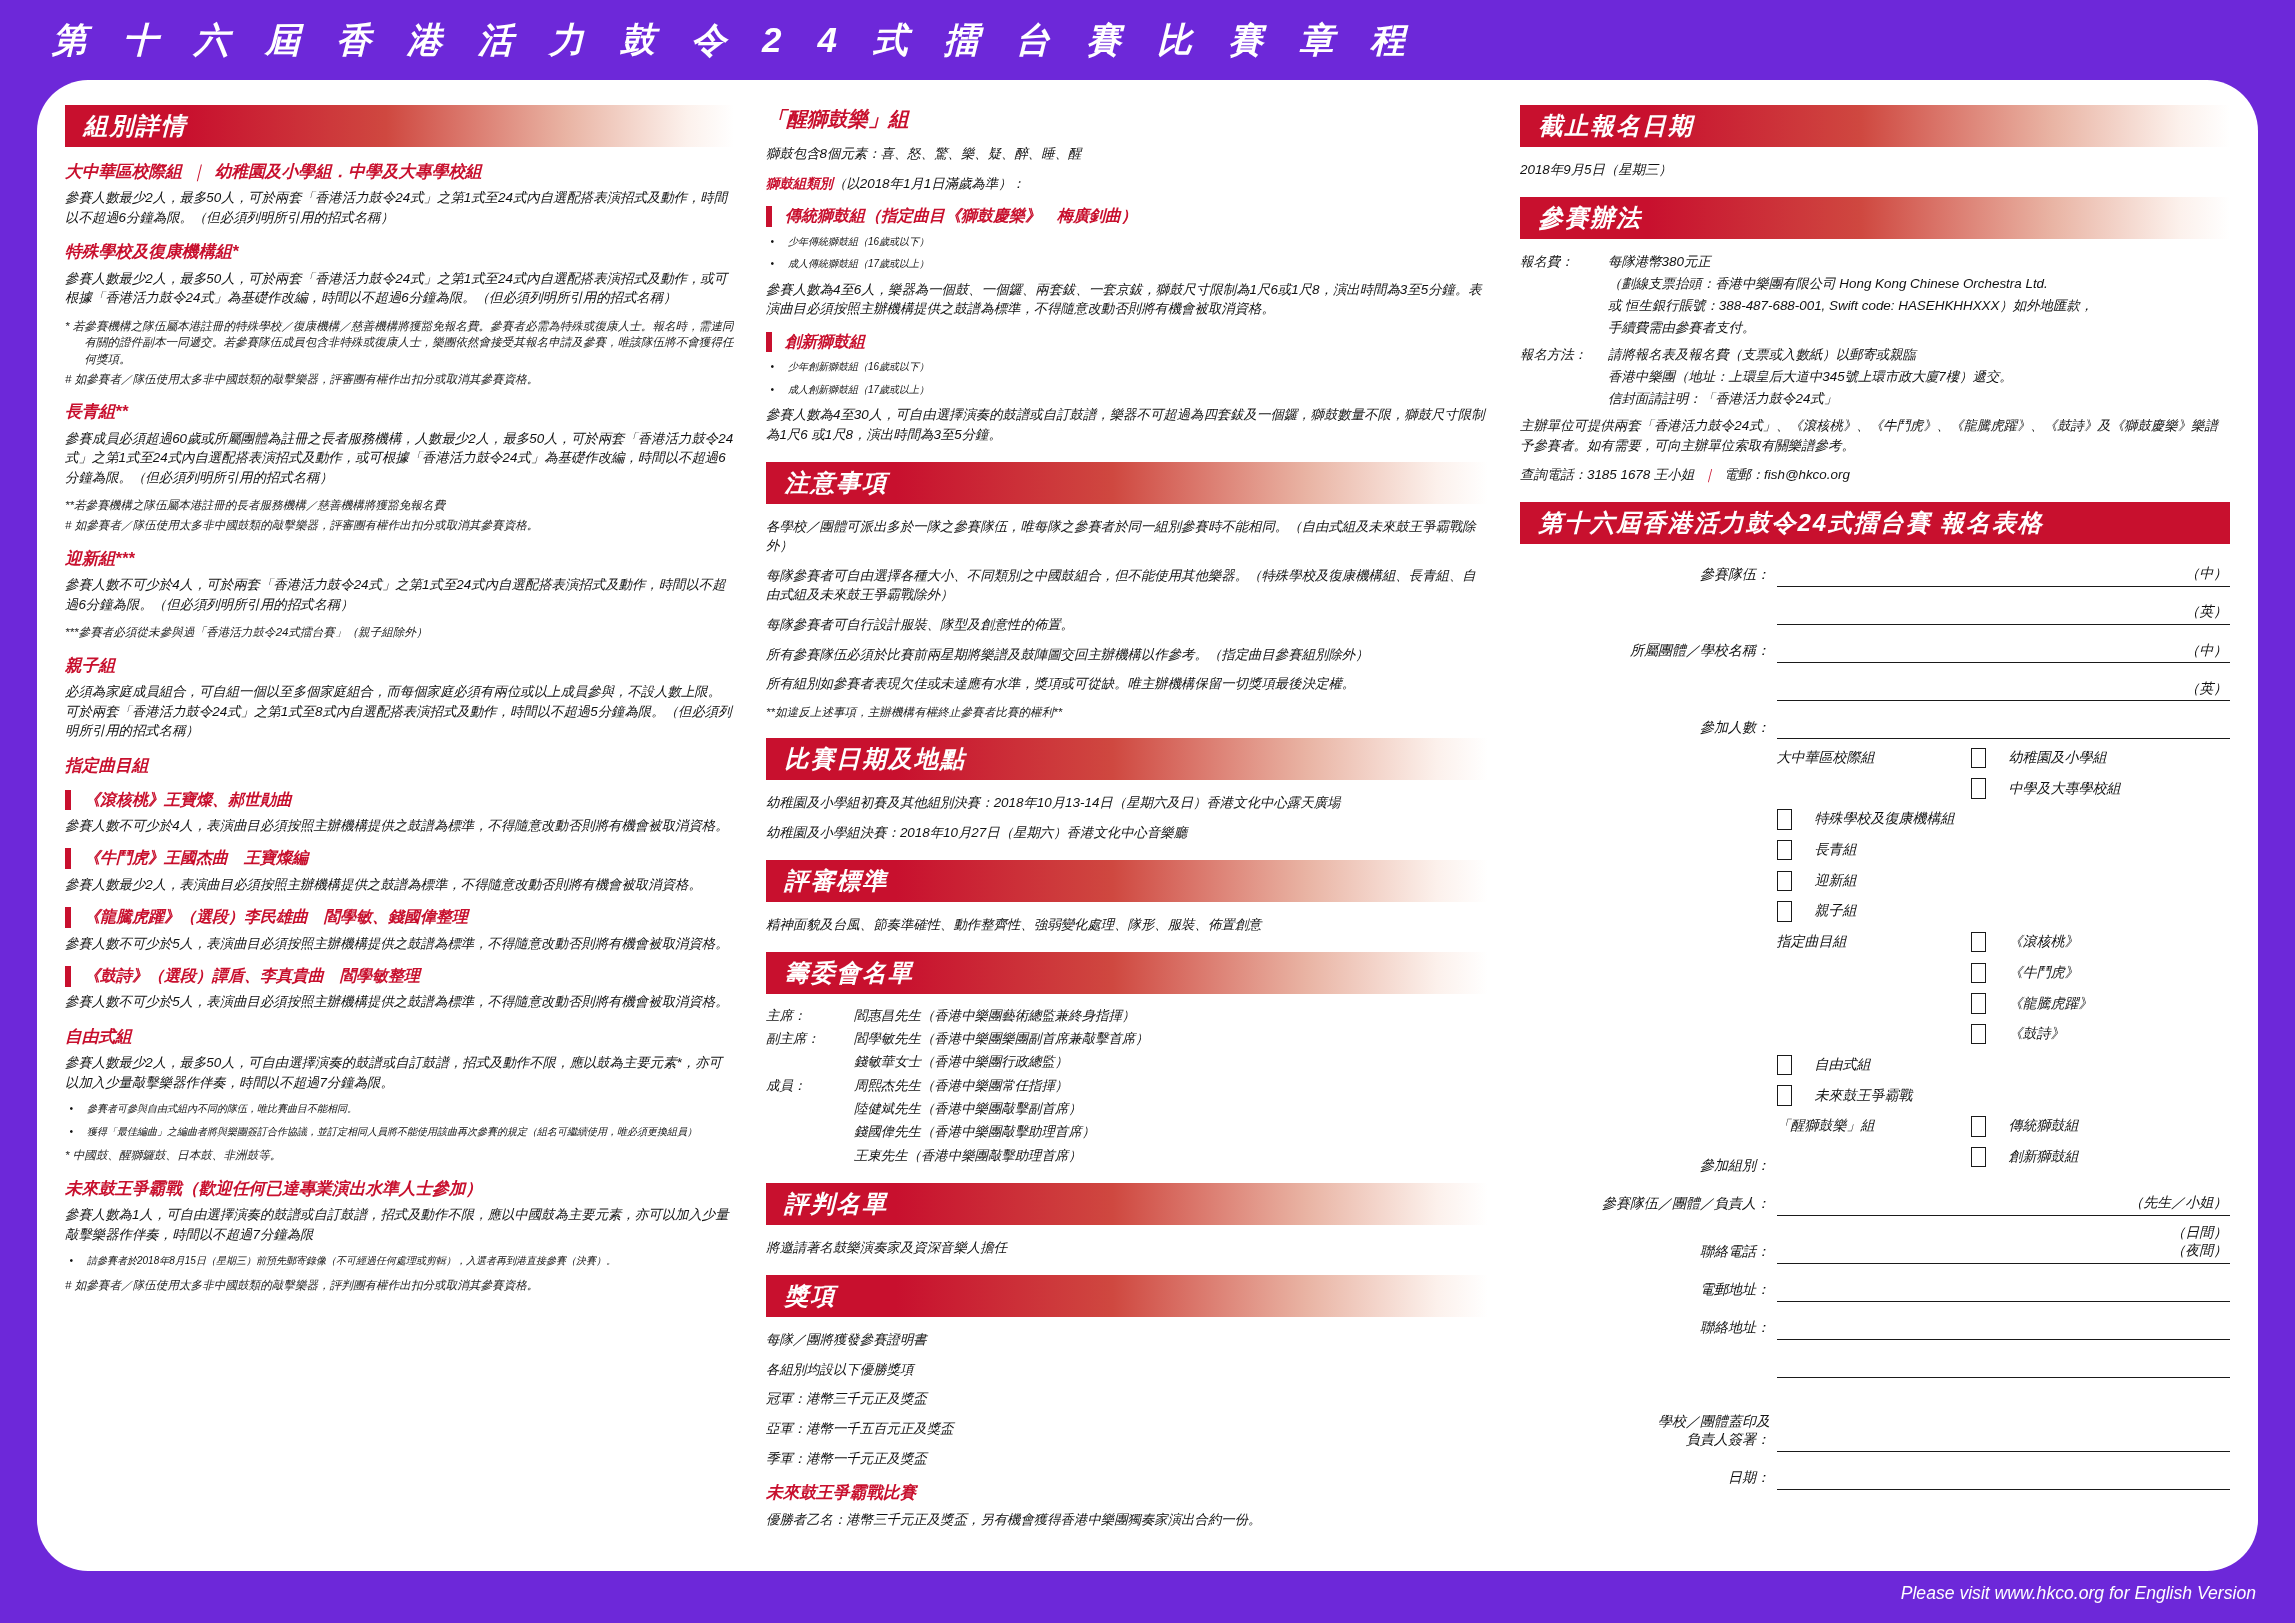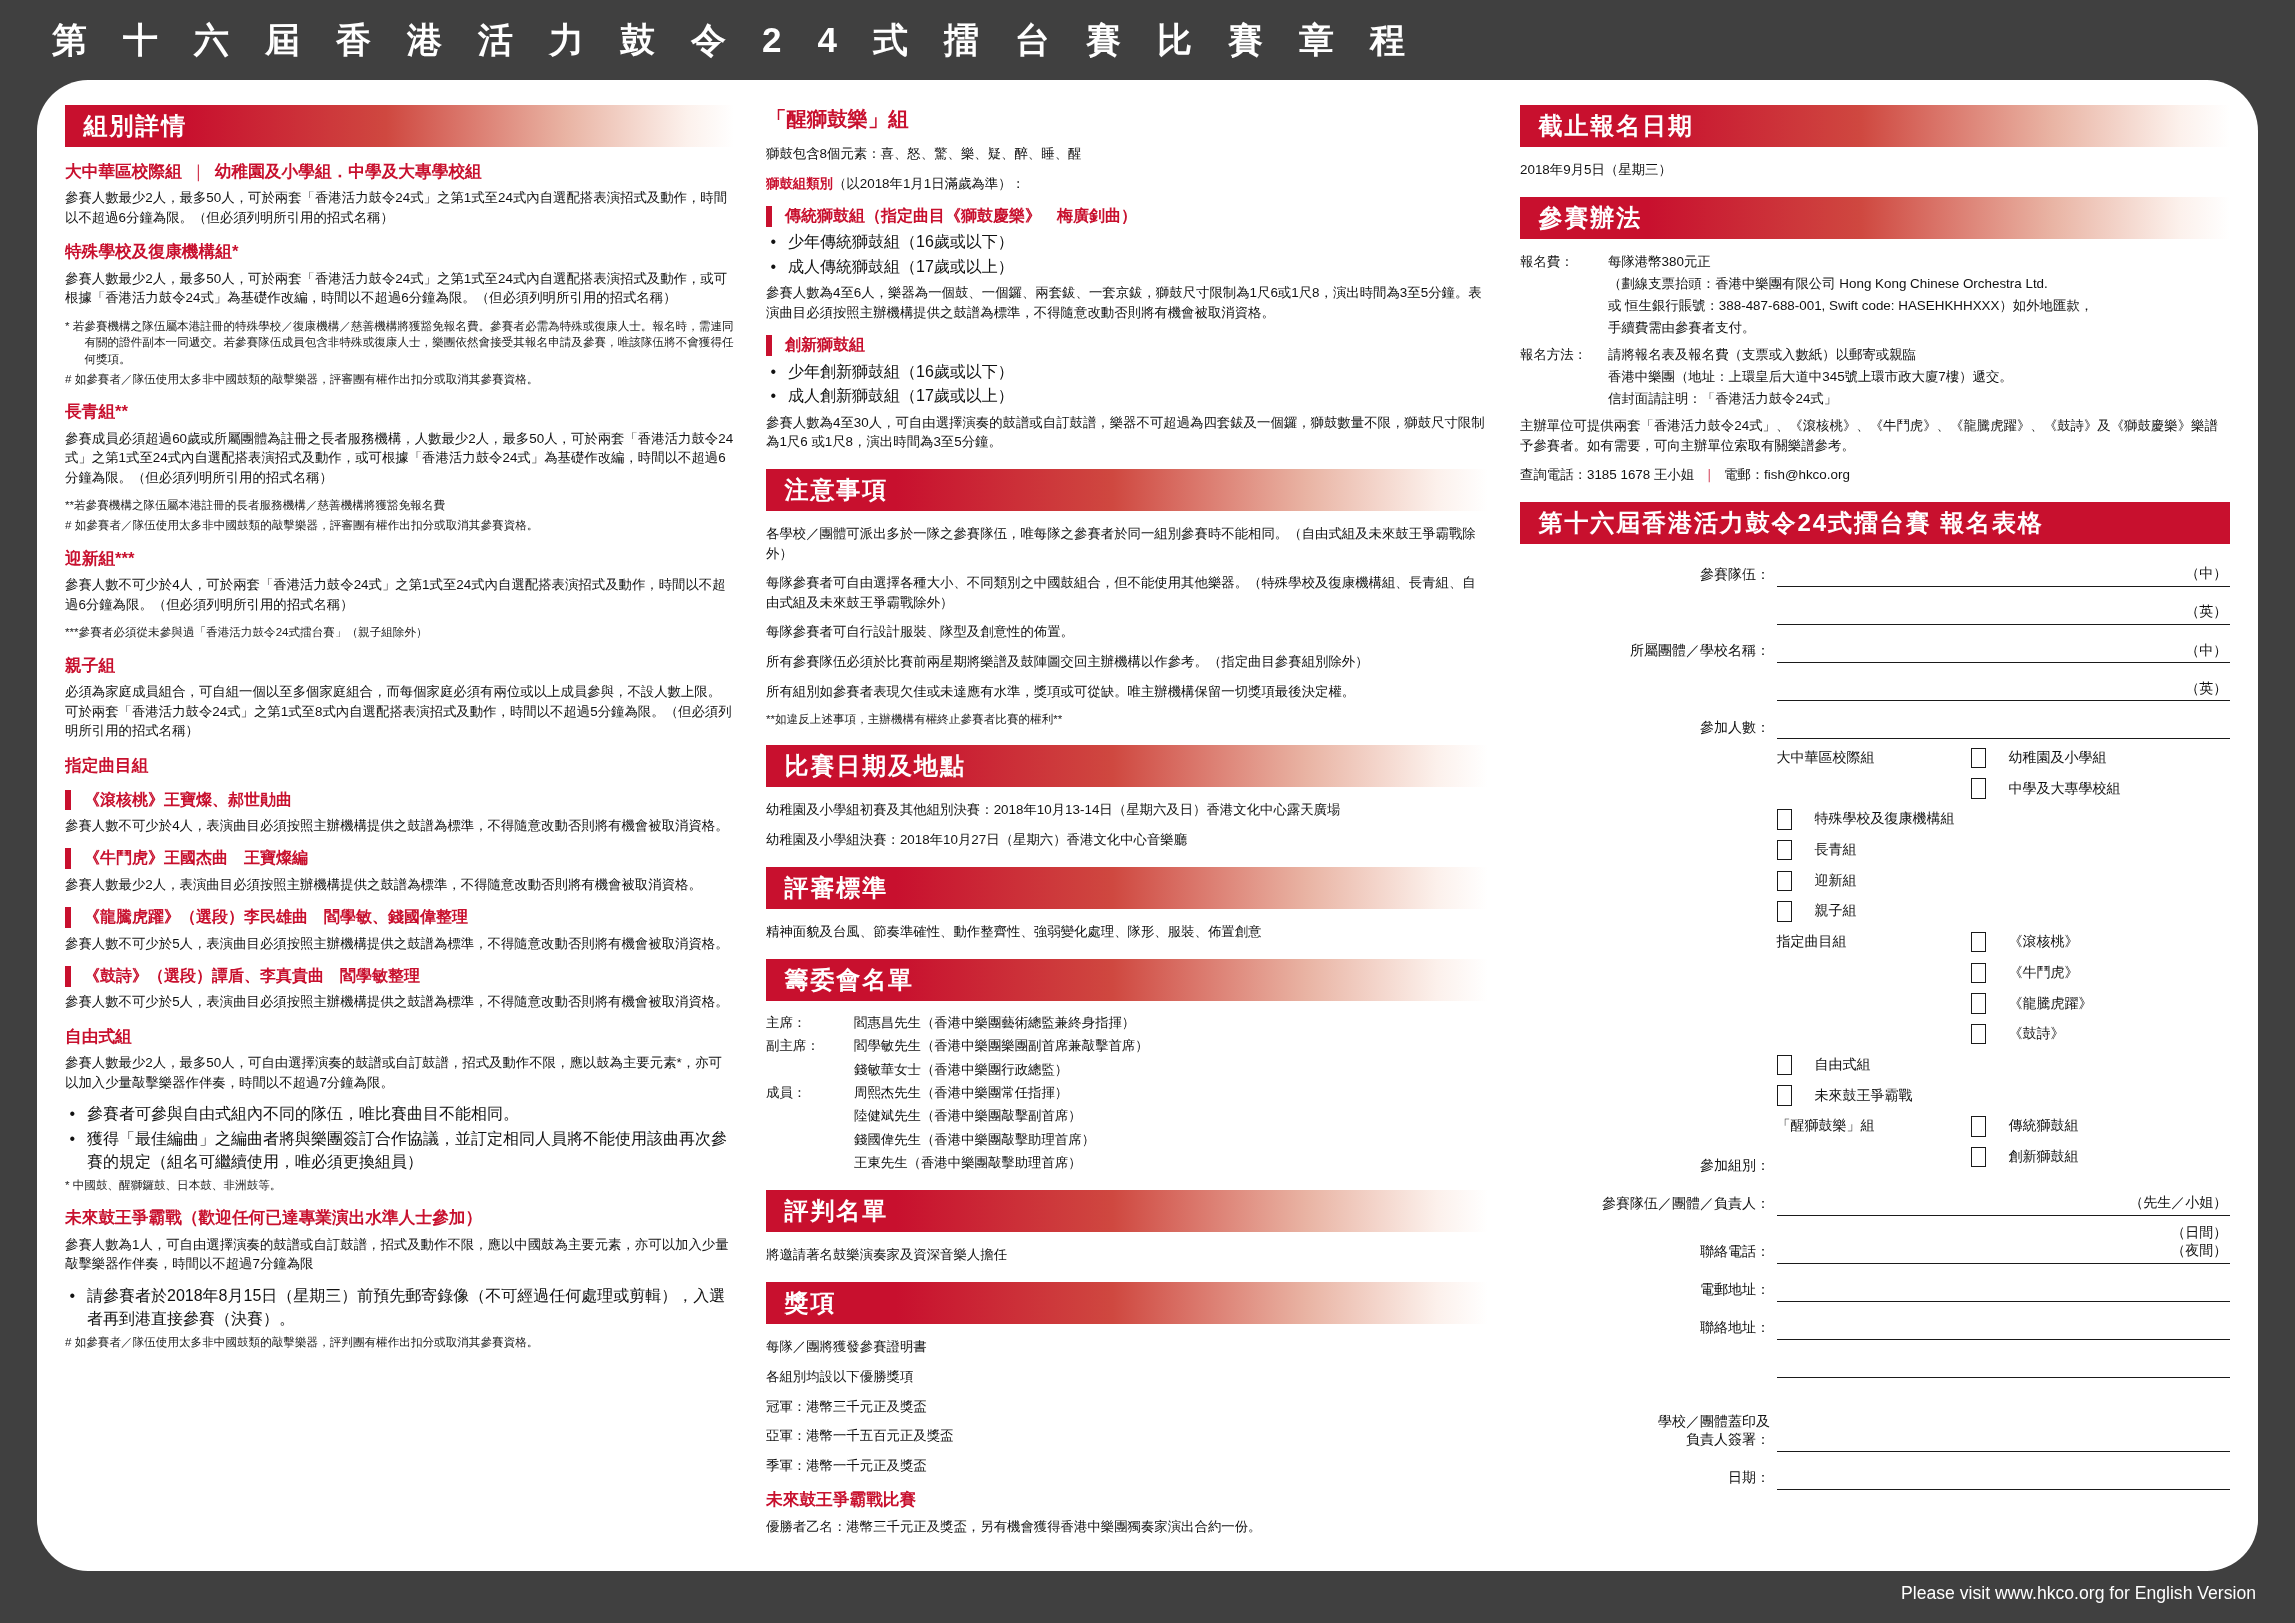--- a/index.html
+++ b/index.html
@@ -1,37 +1,37 @@
 <!DOCTYPE html>
 <html style="font-size:7.4px"><head>
 <meta charset="utf-8">
 <style>
   html,body{margin:0;padding:0;background:#9b0a22;}
-  .page{position:relative;width:2295px;height:1623px;background:#404040;
-        font-family:"Liberation Sans","DejaVu Sans",sans-serif;color:#111;overflow:hidden;}
+  .page{position:relative;width:2295px;height:1623px;background:#6d28d9;
+        font-family:"Liberation Sans","DejaVu Sans",sans-serif;color:#111;overflow:hidden;font-style:italic;}
   .doc-title{position:absolute;top:0;left:0;right:0;height:80px;line-height:80px;margin:0;
         padding-left:52px;color:#fff;font-size:35px;font-weight:bold;letter-spacing:36px;white-space:nowrap;}
   .panel{position:absolute;left:37px;right:37px;top:80px;bottom:52px;background:#fff;
         border-radius:51px;display:flex;gap:32px;padding:23px 28px;box-sizing:border-box;}
   .col{overflow:hidden;}
   .col-left{flex:0 0 669px;}
   .col-mid{flex:0 0 722px;}
   .col-right{flex:1 1 auto;}
 
   .band{height:42px;background:linear-gradient(90deg,#c8102e 0%,#c8102e 18%,#cf4840 48%,#e9b4a4 75%,#fcf1ec 93%,#ffffff 100%);
         display:flex;align-items:center;padding-left:18.5px;margin:17.6px 0 13px;}
   .band.first{margin-top:2px;}
   .band.solid{background:#c8102e;}
   .band-text{color:#fff;font-size:24px;font-weight:bold;letter-spacing:1.9px;}
 
   .body{font-size:13.4px;line-height:1.45;margin:5.6px 0 10.2px;color:#111;}
   .sub{color:#c8102e;font-size:16.7px;font-weight:bold;margin:15px 0 2.8px;line-height:1.25;}
   .vbar{font-weight:400;color:#c8102e;margin:0 8.3px;}
   .fn{font-size:11.6px;line-height:1.42;color:#222;margin:3.7px 0;padding-left:19.4px;text-indent:-19.4px;}
-  .bullet{font-size:16px;line-height:1.45;margin:1px 0;padding-left:22px;position:relative;}
+  .bullet{font-size:10px;line-height:1.45;margin:8px 0;padding-left:22px;position:relative;}
   .bullet::before{content:"\2022";position:absolute;left:4.6px;}
   .bar-item{color:#c8102e;font-size:16px;font-weight:bold;margin:13px 0 3.7px;padding-left:13px;
         border-left:6.5px solid #c8102e;line-height:1.3;}
   .lion-title{color:#c8102e;font-size:20.4px;font-weight:bold;margin:1.9px 0 11px;}
   .red-strong{color:#c8102e;font-weight:bold;}
 
   .crow{display:flex;font-size:13.4px;line-height:1.4;margin:4.6px 0;}
   .crole{flex:0 0 88px;}
   .cname{flex:1;}
   .indent{padding-left:91px;margin-top:18px;}

